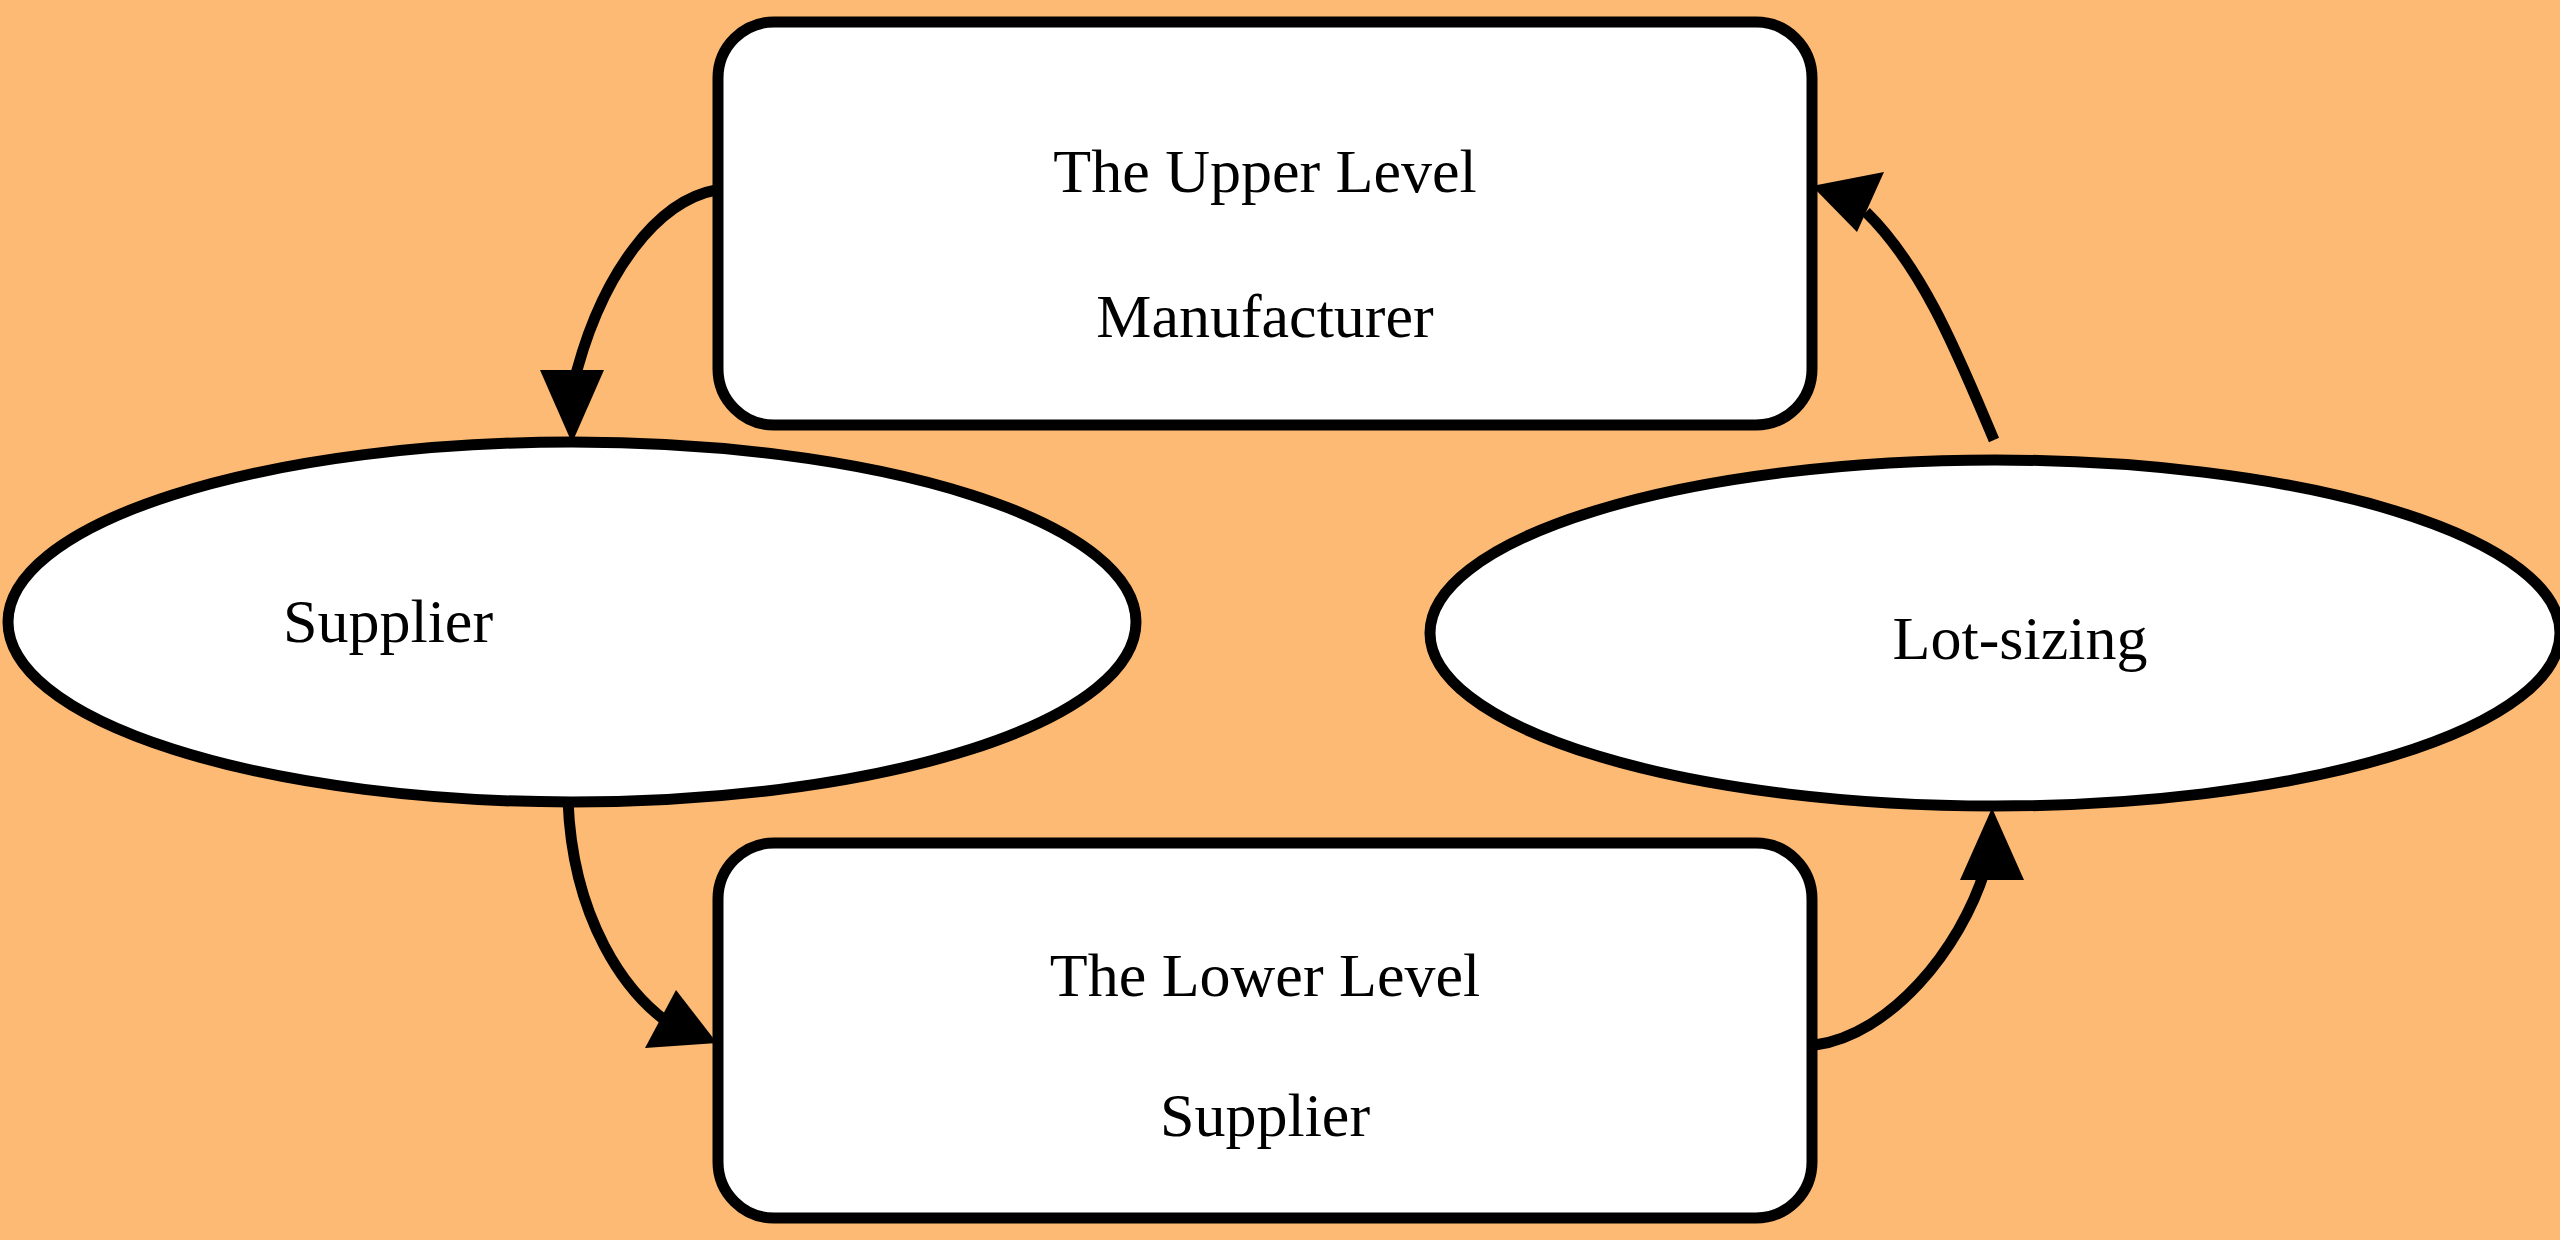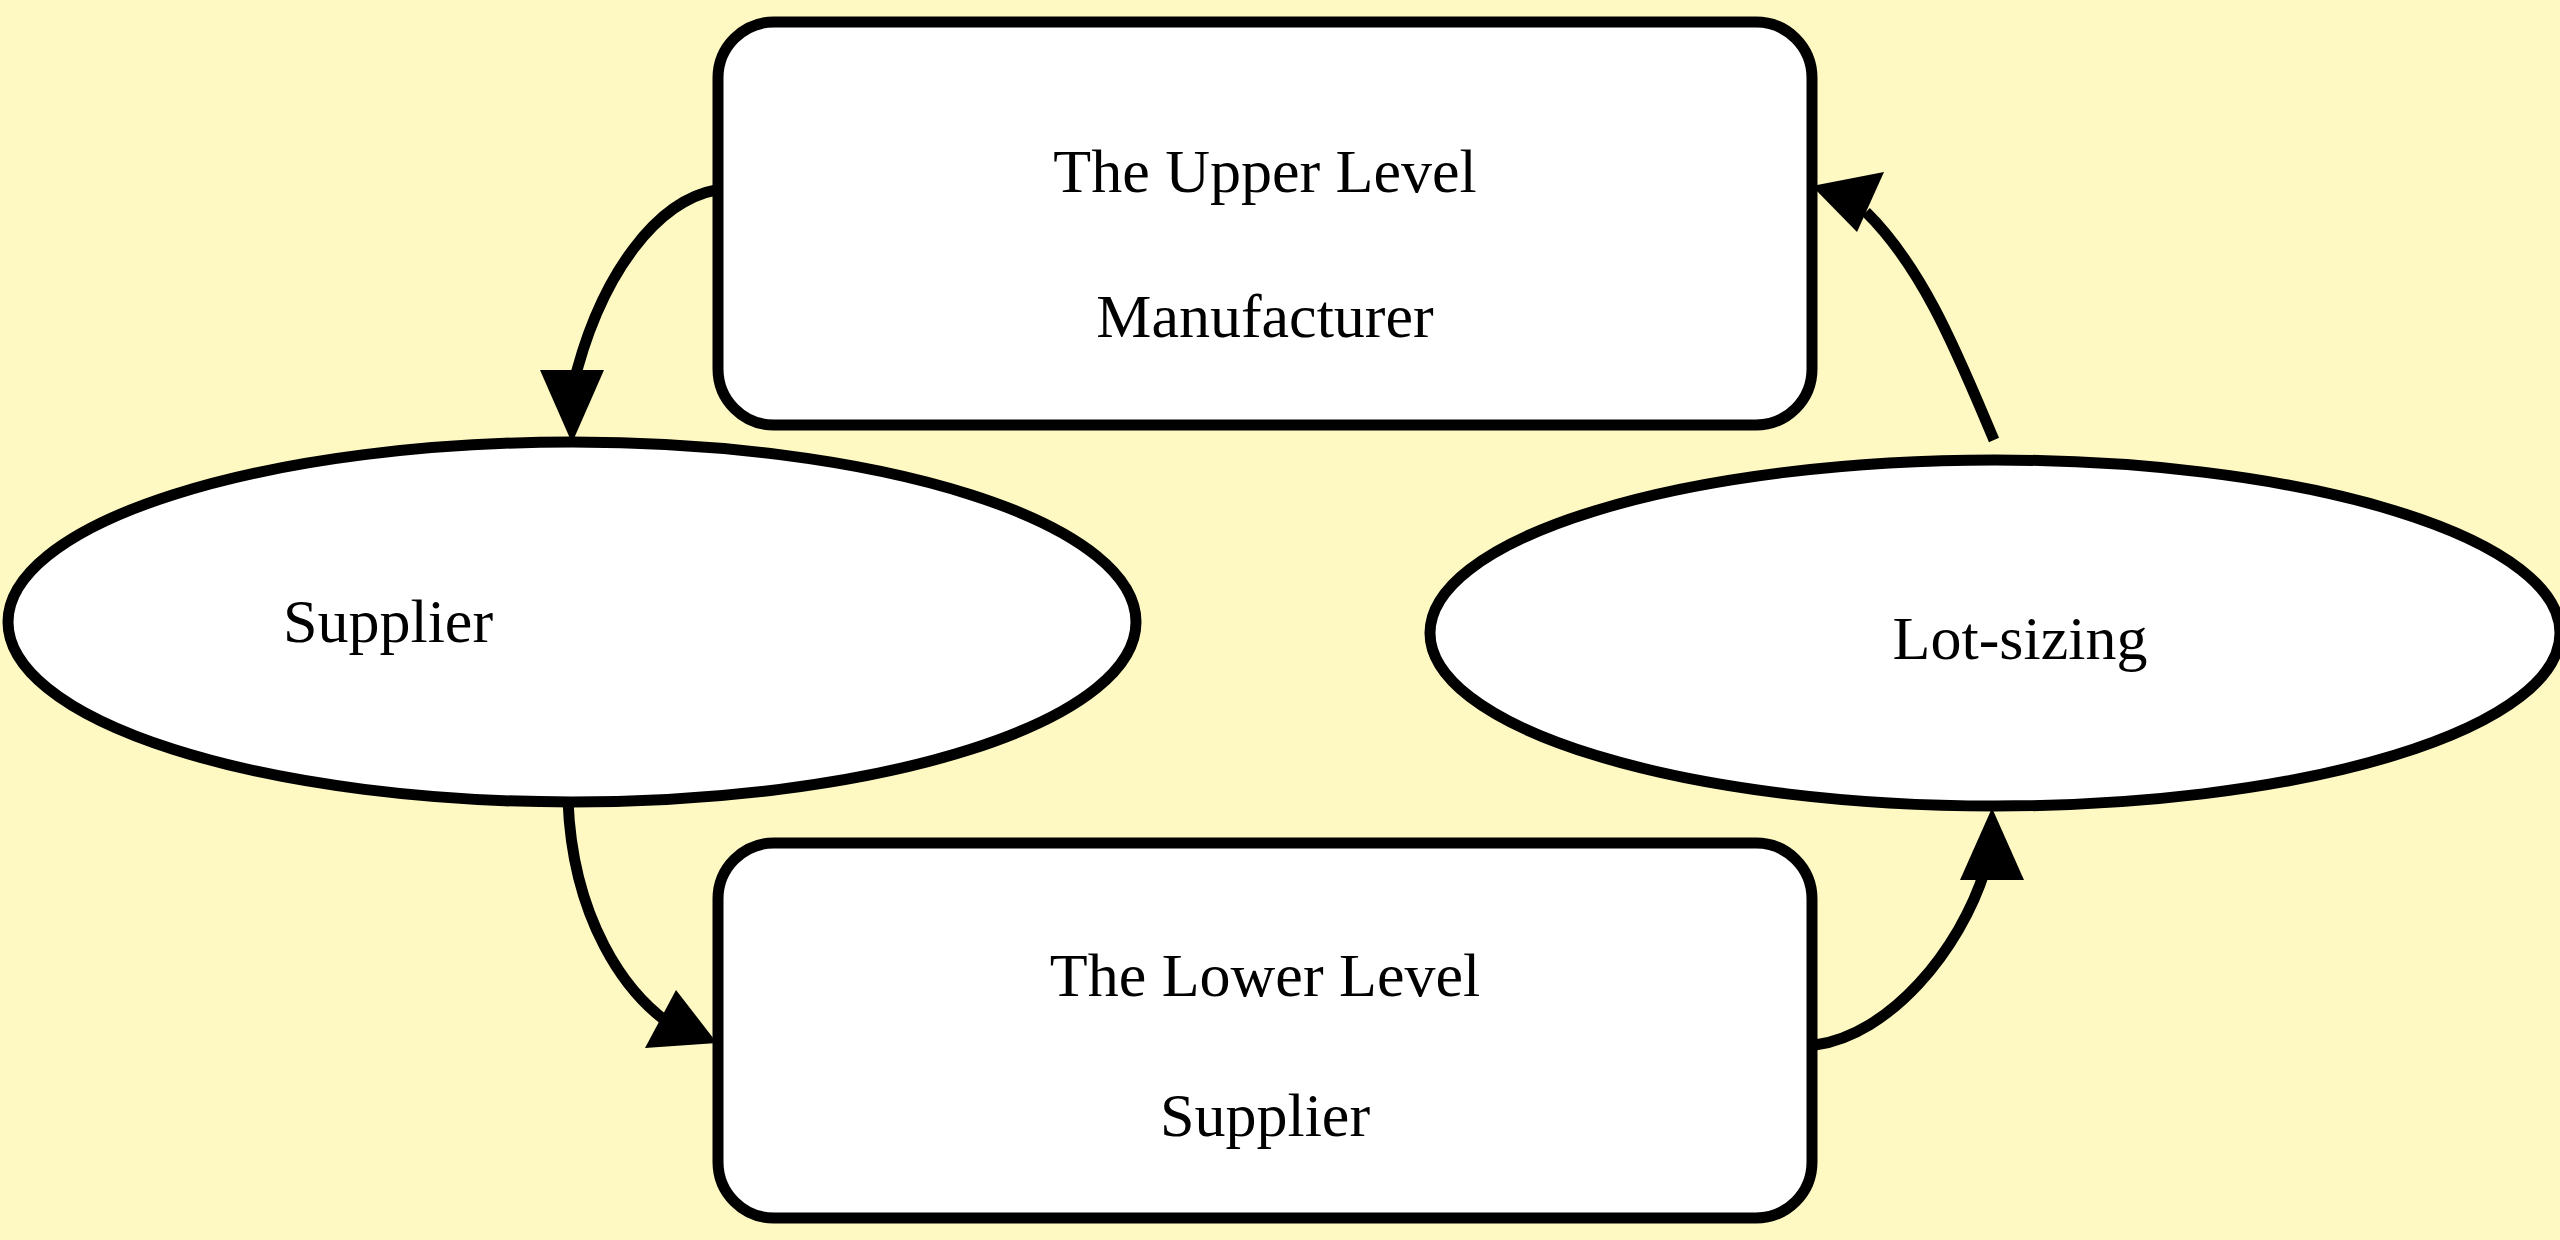--- a/index.html
+++ b/index.html
@@ -11,21 +11,21 @@
   body {
     width: 2560px;
     height: 1240px;
     overflow: hidden;
     font-family: "Liberation Serif", "DejaVu Serif", serif;
   }
   #canvas-wrap {
     position: relative;
     width: 2560px;
     height: 1240px;
-    background: #fef9c3;
+    background: #fdba74;
   }
   svg#diagram {
     position: absolute;
     left: 0;
     top: 0;
     width: 2560px;
     height: 1240px;
     display: block;
   }
   .node-shape {

